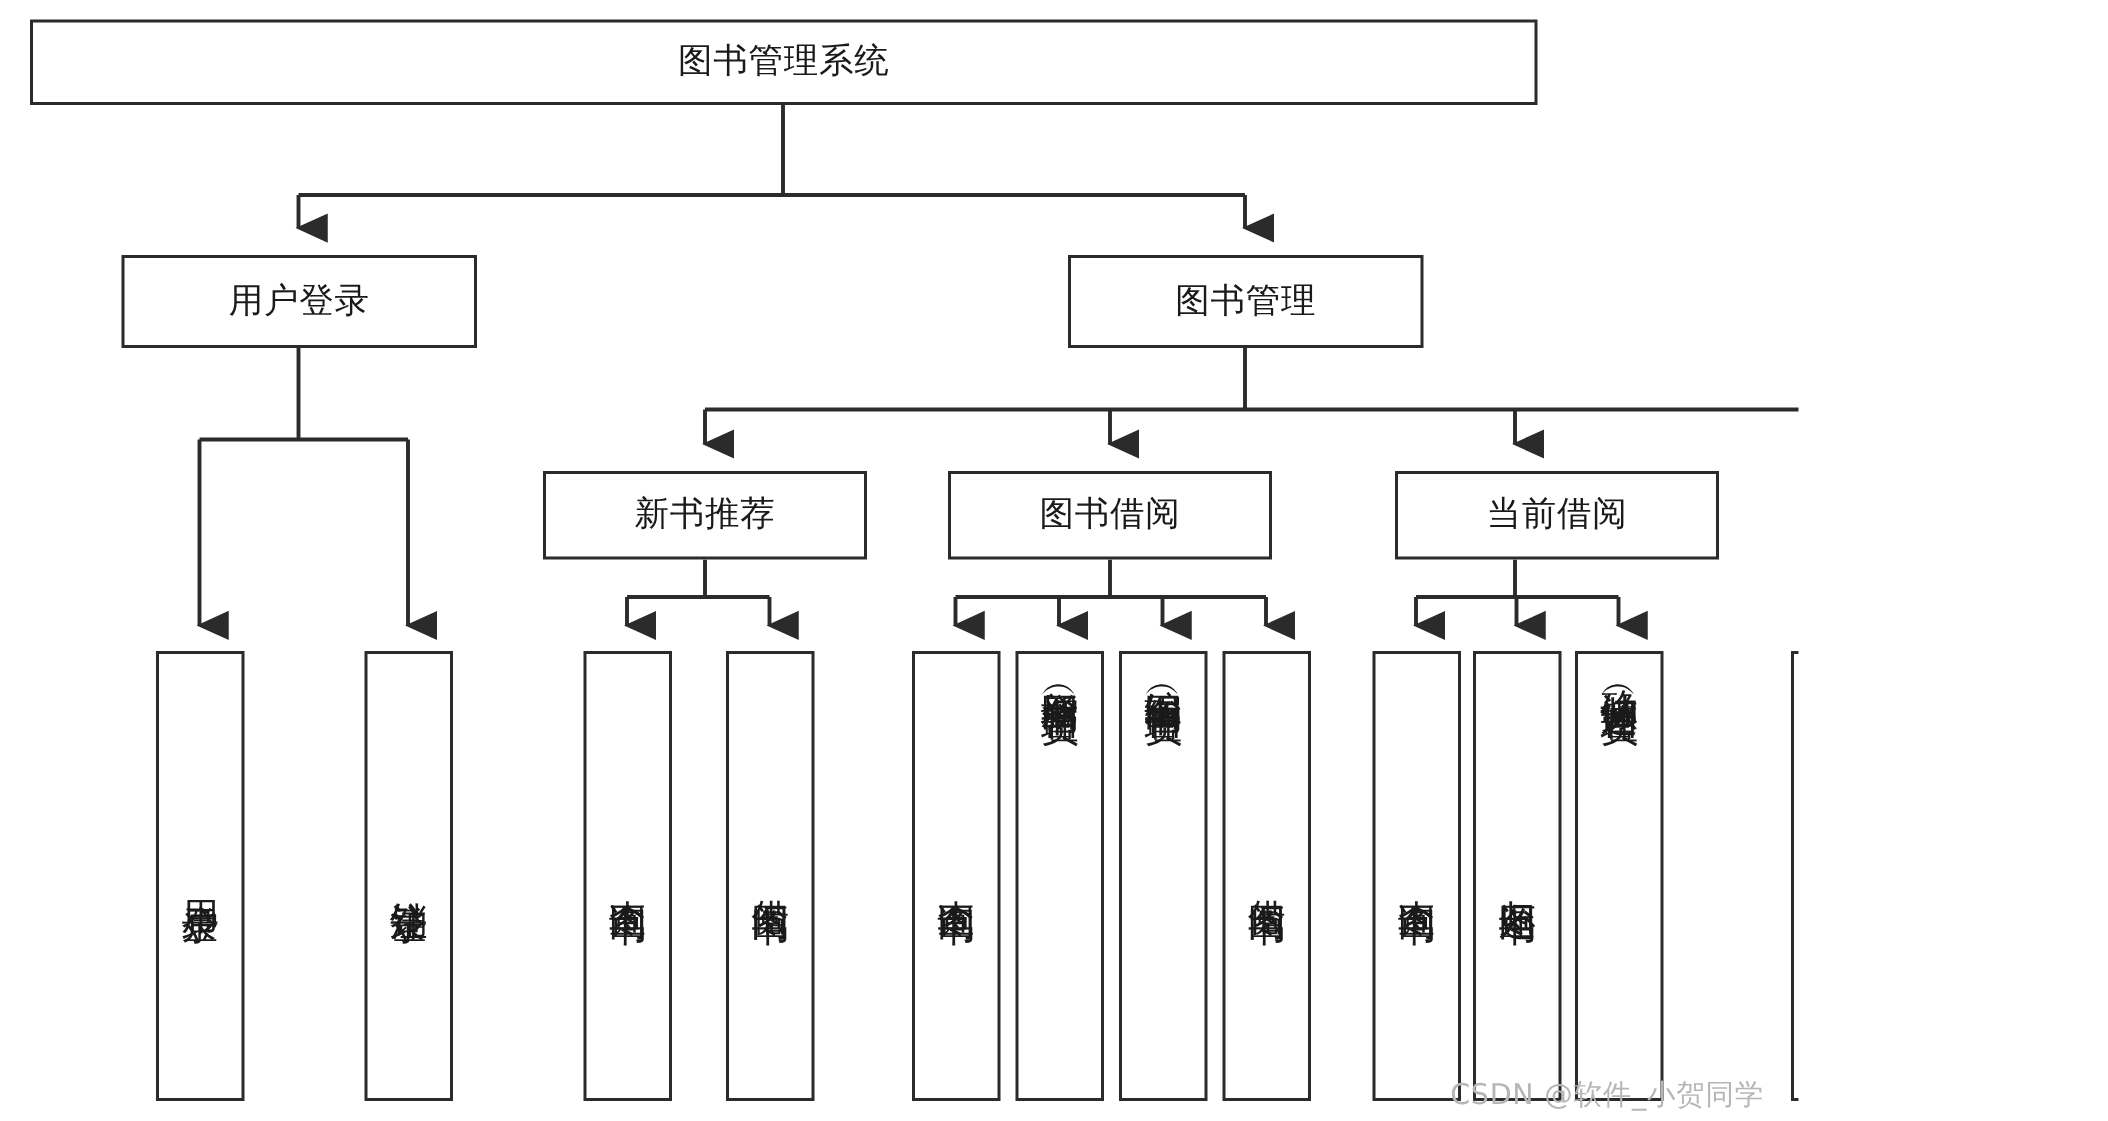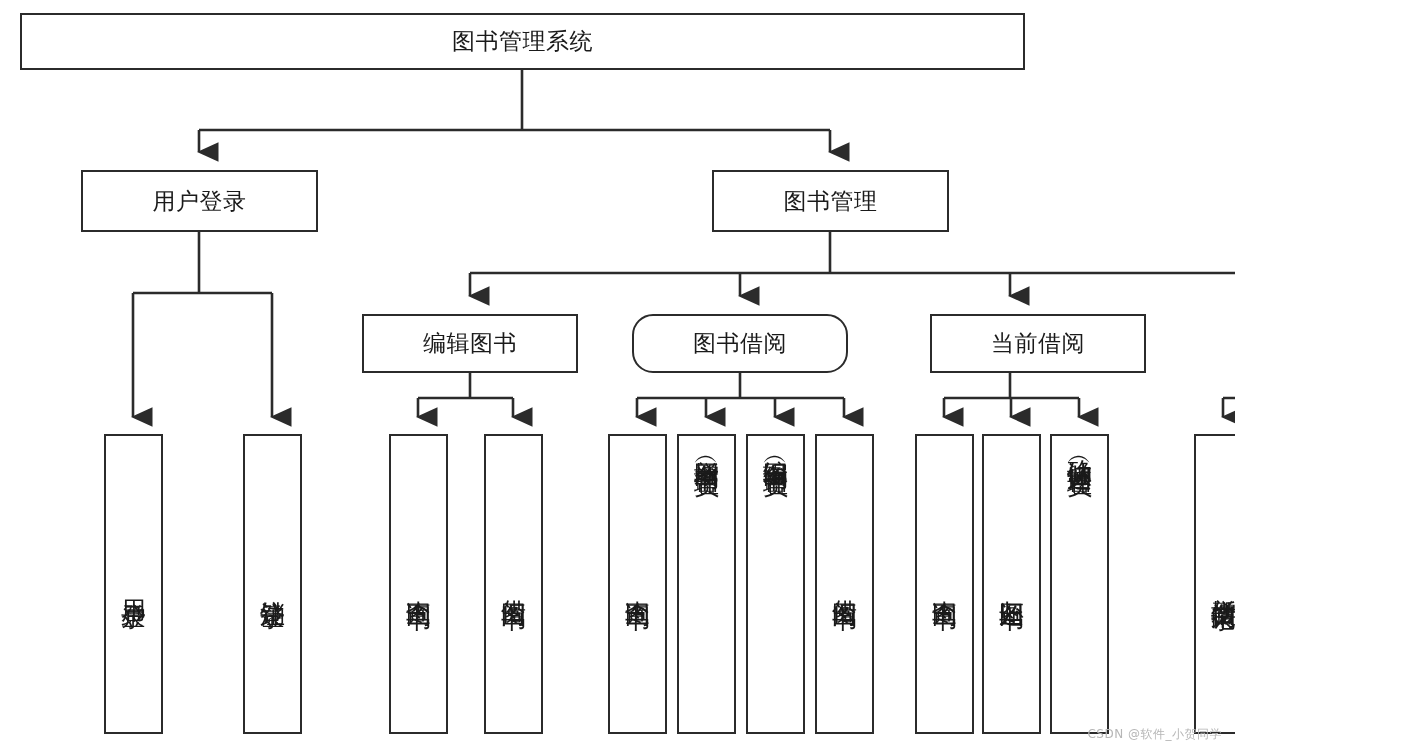--- a/index.html
+++ b/index.html
@@ -10,21 +10,20 @@
   }
   body {
     font-family: "DejaVu Sans", "Liberation Sans", sans-serif;
   }
   #diagram-root {
     position: relative;
     width: 1199px;
     height: 747px;
     background: #ffffff;
     overflow: hidden;
-    padding-left: 36px;
   }
   #diagram-svg {
     position: absolute;
     left: 0;
     top: 0;
     width: 1405px;
     height: 747px;
   }
   .node-box {
     position: absolute;
@@ -57,23 +56,23 @@
     font-size: 25px;
     letter-spacing: 2px;
     line-height: 1.0;
   }
   .vert.center-v {
     align-items: center;
     padding-top: 0;
   }
   #watermark {
     position: absolute;
-    right: 13px;
+    right: 23px;
     bottom: 4px;
-    font-size: 12px;
+    font-size: 19px;
     color: #b6b6b6;
     letter-spacing: 0.5px;
     user-select: none;
     white-space: nowrap;
   }
 </style>
 </head>
 <body>
 
 <div id="diagram-root">
@@ -133,23 +132,23 @@
   </div>
 
   <div class="node-box horiz" style="left:81px; top:170px; width:237px; height:62px;">
     <span class="node-label">用户登录</span>
   </div>
   <div class="node-box horiz" style="left:712px; top:170px; width:237px; height:62px;justify-content:center;">
     <span class="node-label">图书管理</span>
   </div>
 
   <div class="node-box horiz" style="left:362px; top:314px; width:216px; height:59px;">
-    <span class="node-label">编辑图书</span>
+    <span class="node-label">新书推荐</span>
   </div>
-  <div class="node-box horiz" style="left:632px; top:314px; width:216px; height:59px;border-radius:21px;">
+  <div class="node-box horiz" style="left:632px; top:314px; width:216px; height:59px;">
     <span class="node-label">图书借阅</span>
   </div>
   <div class="node-box horiz" style="left:902px; top:314px; width:216px; height:59px;margin-left:28px;">
     <span class="node-label">当前借阅</span>
   </div>
 
   <div class="node-box vert center-v" style="left:104px; top:434px; width:59px; height:300px;">
     <span class="node-label">用户登录</span>
   </div>
   <div class="node-box vert center-v" style="left:243px; top:434px; width:59px; height:300px;">

